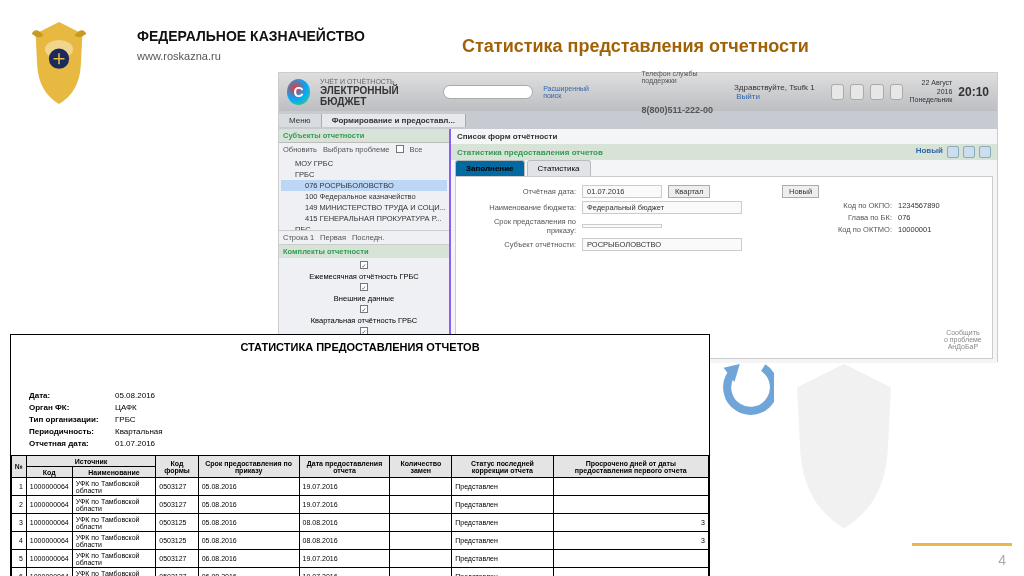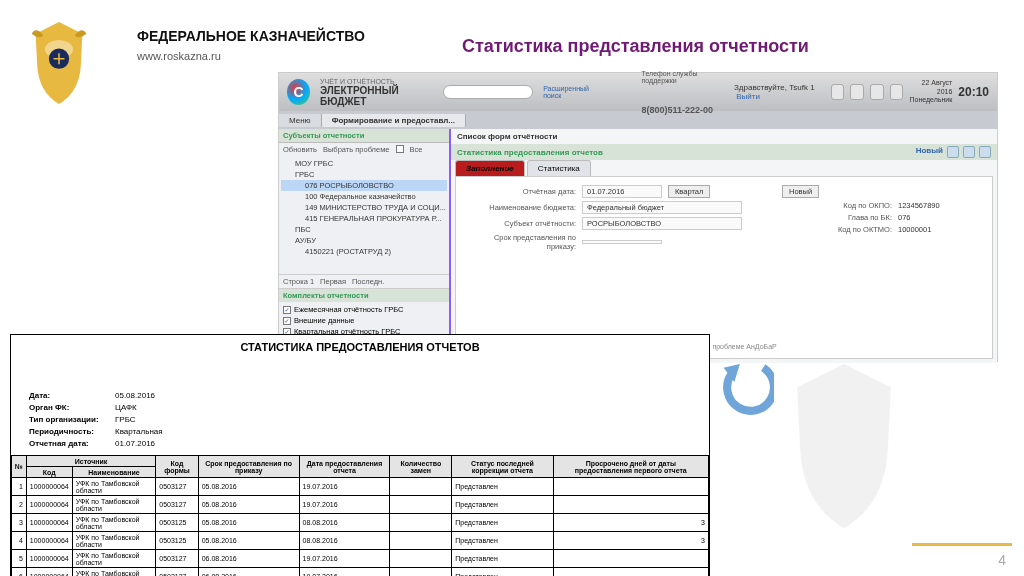--- a/index.html
+++ b/index.html
@@ -2,21 +2,21 @@
 <html><head>
 <meta charset="utf-8">
 <style>
 * { margin:0; padding:0; box-sizing:border-box; }
 body { width:1024px; height:576px; background:#fff; font-family:Arial,sans-serif; font-size:10px; position:relative; overflow:hidden; }
 
 
 .hdr-emblem { position:absolute; left:20px; top:18px; width:78px; height:90px; }
 .hdr-org { position:absolute; left:137px; top:28px; font-size:14px; font-weight:bold; color:#111; }
 .hdr-site { position:absolute; left:137px; top:50px; font-size:11px; color:#555; }
-.hdr-title { position:absolute; left:462px; top:36px; font-size:18px; font-weight:bold; color:#701a75; }
+.hdr-title { position:absolute; left:462px; top:36px; font-size:18px; font-weight:bold; color:#a16207; }
 
 
 .app { position:absolute; left:278px; top:72px; width:720px; height:290px; background:#f2f2f2; border:1px solid #ccc; }
 .app-top { height:38px; background:linear-gradient(#dedede,#bcbec2); display:flex; align-items:center; padding:0 8px; font-size:8px; gap:10px; }
 .app-logo { width:26px; height:26px; border-radius:50%; background:radial-gradient(circle at 35% 35%,#e33,#0af,#5c5); display:flex; align-items:center; justify-content:center; color:#fff; font-weight:bold; font-size:14px; }
 .app-brand { font-size:10px; color:#333; font-weight:bold; }
 .app-brand-sub { font-size:7px; color:#666; }
 .app-search { flex:0 0 90px; height:14px; background:#fff; border:1px solid #aaa; border-radius:7px; }
 .app-right { margin-left:auto; display:flex; align-items:center; gap:6px; color:#333; }
 .app-ico { width:16px; height:16px; background:#e7e7e7; border:1px solid #aaa; border-radius:3px; }
@@ -31,32 +31,32 @@
 .sidebar { width:172px; background:#eef0f3; border-right:2px solid #8b5cf6; font-size:7.5px; display:flex; flex-direction:column; }
 .side-sect { background:#d7e3d7; padding:2px 4px; font-weight:bold; color:#395; border-bottom:1px solid #bbb; }
 .side-tools { padding:2px 4px; color:#555; display:flex; gap:6px; }
 .tree { padding:2px 2px; overflow:hidden; flex:1; }
 .tree-item { padding:1px 0 1px 14px; white-space:nowrap; text-overflow:ellipsis; overflow:hidden; color:#333; }
 .tree-item.sel { background:#bcd6f5; }
 .tree-sub { padding-left:24px; }
 .side-bot { border-top:1px solid #ccc; }
 .side-bot-h { background:#d7e3d7; padding:2px 4px; font-weight:bold; color:#395; }
 .side-bot-list { padding:2px 4px; }
-.chk-line { display:flex; align-items:center; gap:3px; padding:1px 0; }
+.chk-line { display:flex; align-items:center; gap:3px; padding:1px 0;flex-direction:column; }
 .chk { width:8px; height:8px; border:1px solid #777; background:#fff; display:inline-flex; align-items:center; justify-content:center; font-size:6px; color:#259; }
 
 .main { flex:1; background:#f4f5f7; display:flex; flex-direction:column; }
 .mn-title { padding:3px 6px; font-size:8px; font-weight:bold; color:#333; }
 .mn-bar { background:#d7e3d7; padding:2px 6px; font-size:8px; font-weight:bold; color:#395; display:flex; align-items:center; }
 .mn-bar .r { margin-left:auto; display:flex; gap:4px; }
 .mn-btn { width:12px; height:12px; background:#cde; border:1px solid #8ab; border-radius:2px; }
 .tabs { display:flex; padding:0 4px; font-size:8px; }
 .tab { padding:3px 10px; background:#e0e3e8; border:1px solid #bbb; border-bottom:none; border-radius:3px 3px 0 0; margin-right:2px; }
-.tab.on { background:#b91c1c; font-weight:bold;font-style:italic; }
-.form { background:#fff; flex:1; margin:0 4px 4px; border:1px solid #ccc; padding:8px 10px; font-size:7.5px; color:#333; display:flex; flex-direction:column; gap:4px; }
+.tab.on { background:#0369a1; font-weight:bold; }
+.form { background:#fff; flex:1; margin:0 4px 4px; border:1px solid #ccc; padding:8px 10px; font-size:7.5px; color:#333; display:flex; flex-direction:row; gap:4px; }
 .frow { display:flex; align-items:center; gap:6px; }
 .flbl { width:110px; text-align:right; color:#555; }
 .fval { padding:1px 4px; border:1px solid #ccc; background:#fafafa; min-width:80px; display:inline-block; }
 .fbtn { padding:1px 6px; background:#eee; border:1px solid #aaa; }
 .fcols { display:flex; gap:40px; }
 .fcol { display:flex; flex-direction:column; gap:3px; }
 
 
 .report { position:absolute; left:10px; top:334px; width:700px; background:#fff; border:1px solid #000; font-size:8px; }
 .rep-title { text-align:center; font-weight:bold; font-size:11px; padding:6px 0 4px; }
@@ -192,26 +192,26 @@
             <div class="frow">
               <span class="flbl">Отчётная дата:</span>
               <span class="fval">01.07.2016</span>
               <span class="fbtn">Квартал</span>
             </div>
             <div class="frow">
               <span class="flbl">Наименование бюджета:</span>
               <span class="fval" style="min-width:160px;">Федеральный бюджет</span>
             </div>
             <div class="frow">
+              <span class="flbl">Срок представления по приказу:</span>
+              <span class="fval"></span>
+            </div>
+            <div class="frow">
               <span class="flbl">Субъект отчётности:</span>
               <span class="fval" style="min-width:160px;">РОСРЫБОЛОВСТВО</span>
-            </div>
-            <div class="frow">
-              <span class="flbl">Срок представления по приказу:</span>
-              <span class="fval"></span>
             </div>
           </div>
           <div class="fcol">
             <div class="frow">
                 <span class="fbtn">Новый</span>
               </div>
             <div class="frow">
               <span class="flbl">Код по ОКПО:</span>
               <span>1234567890</span>
             </div>

